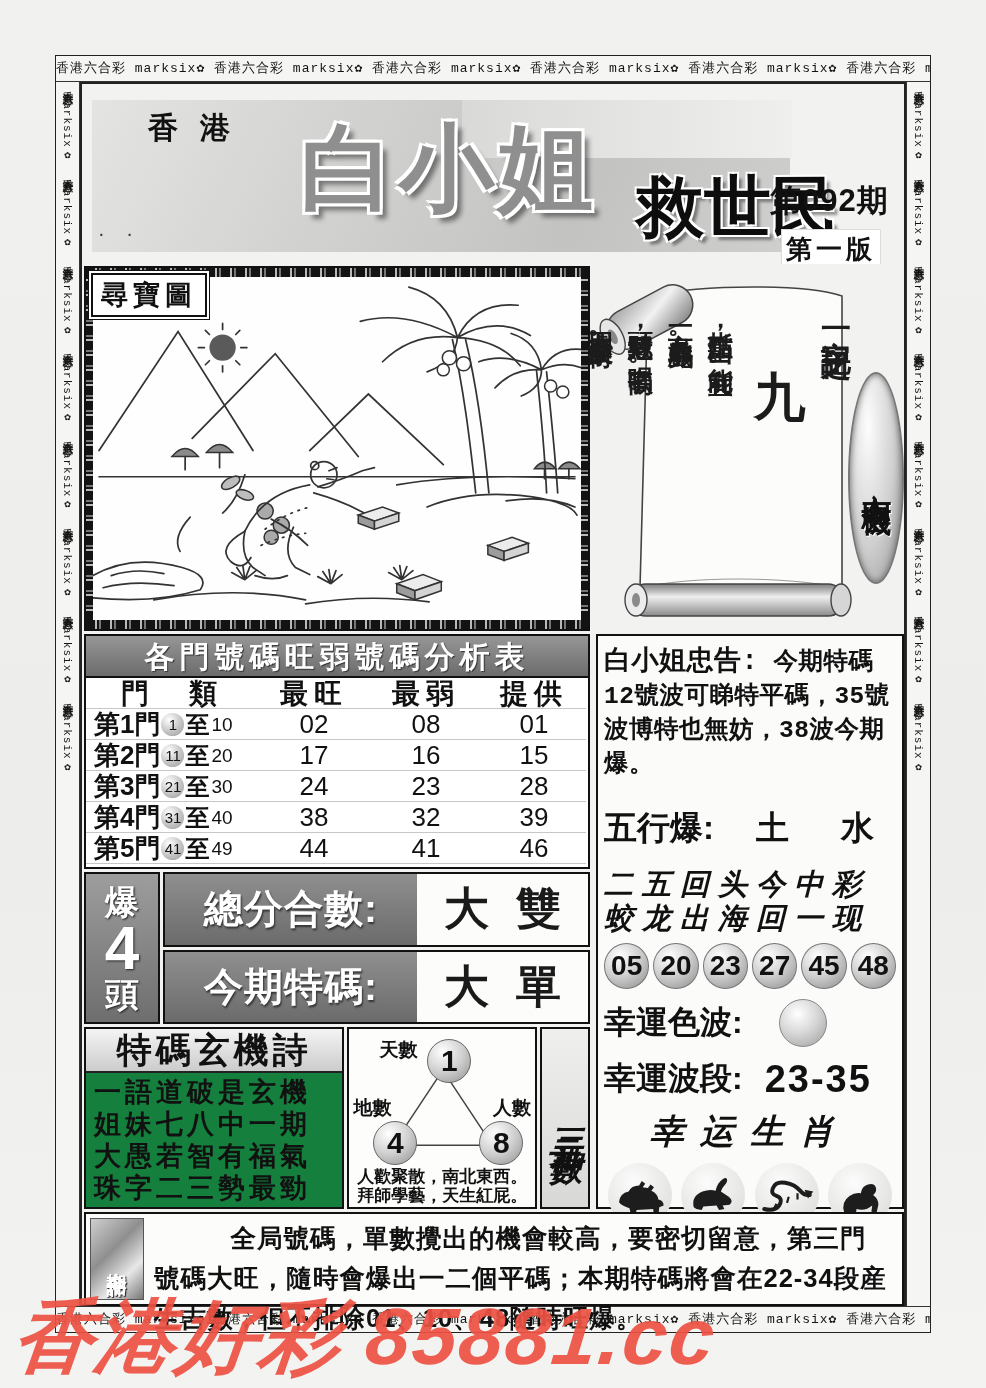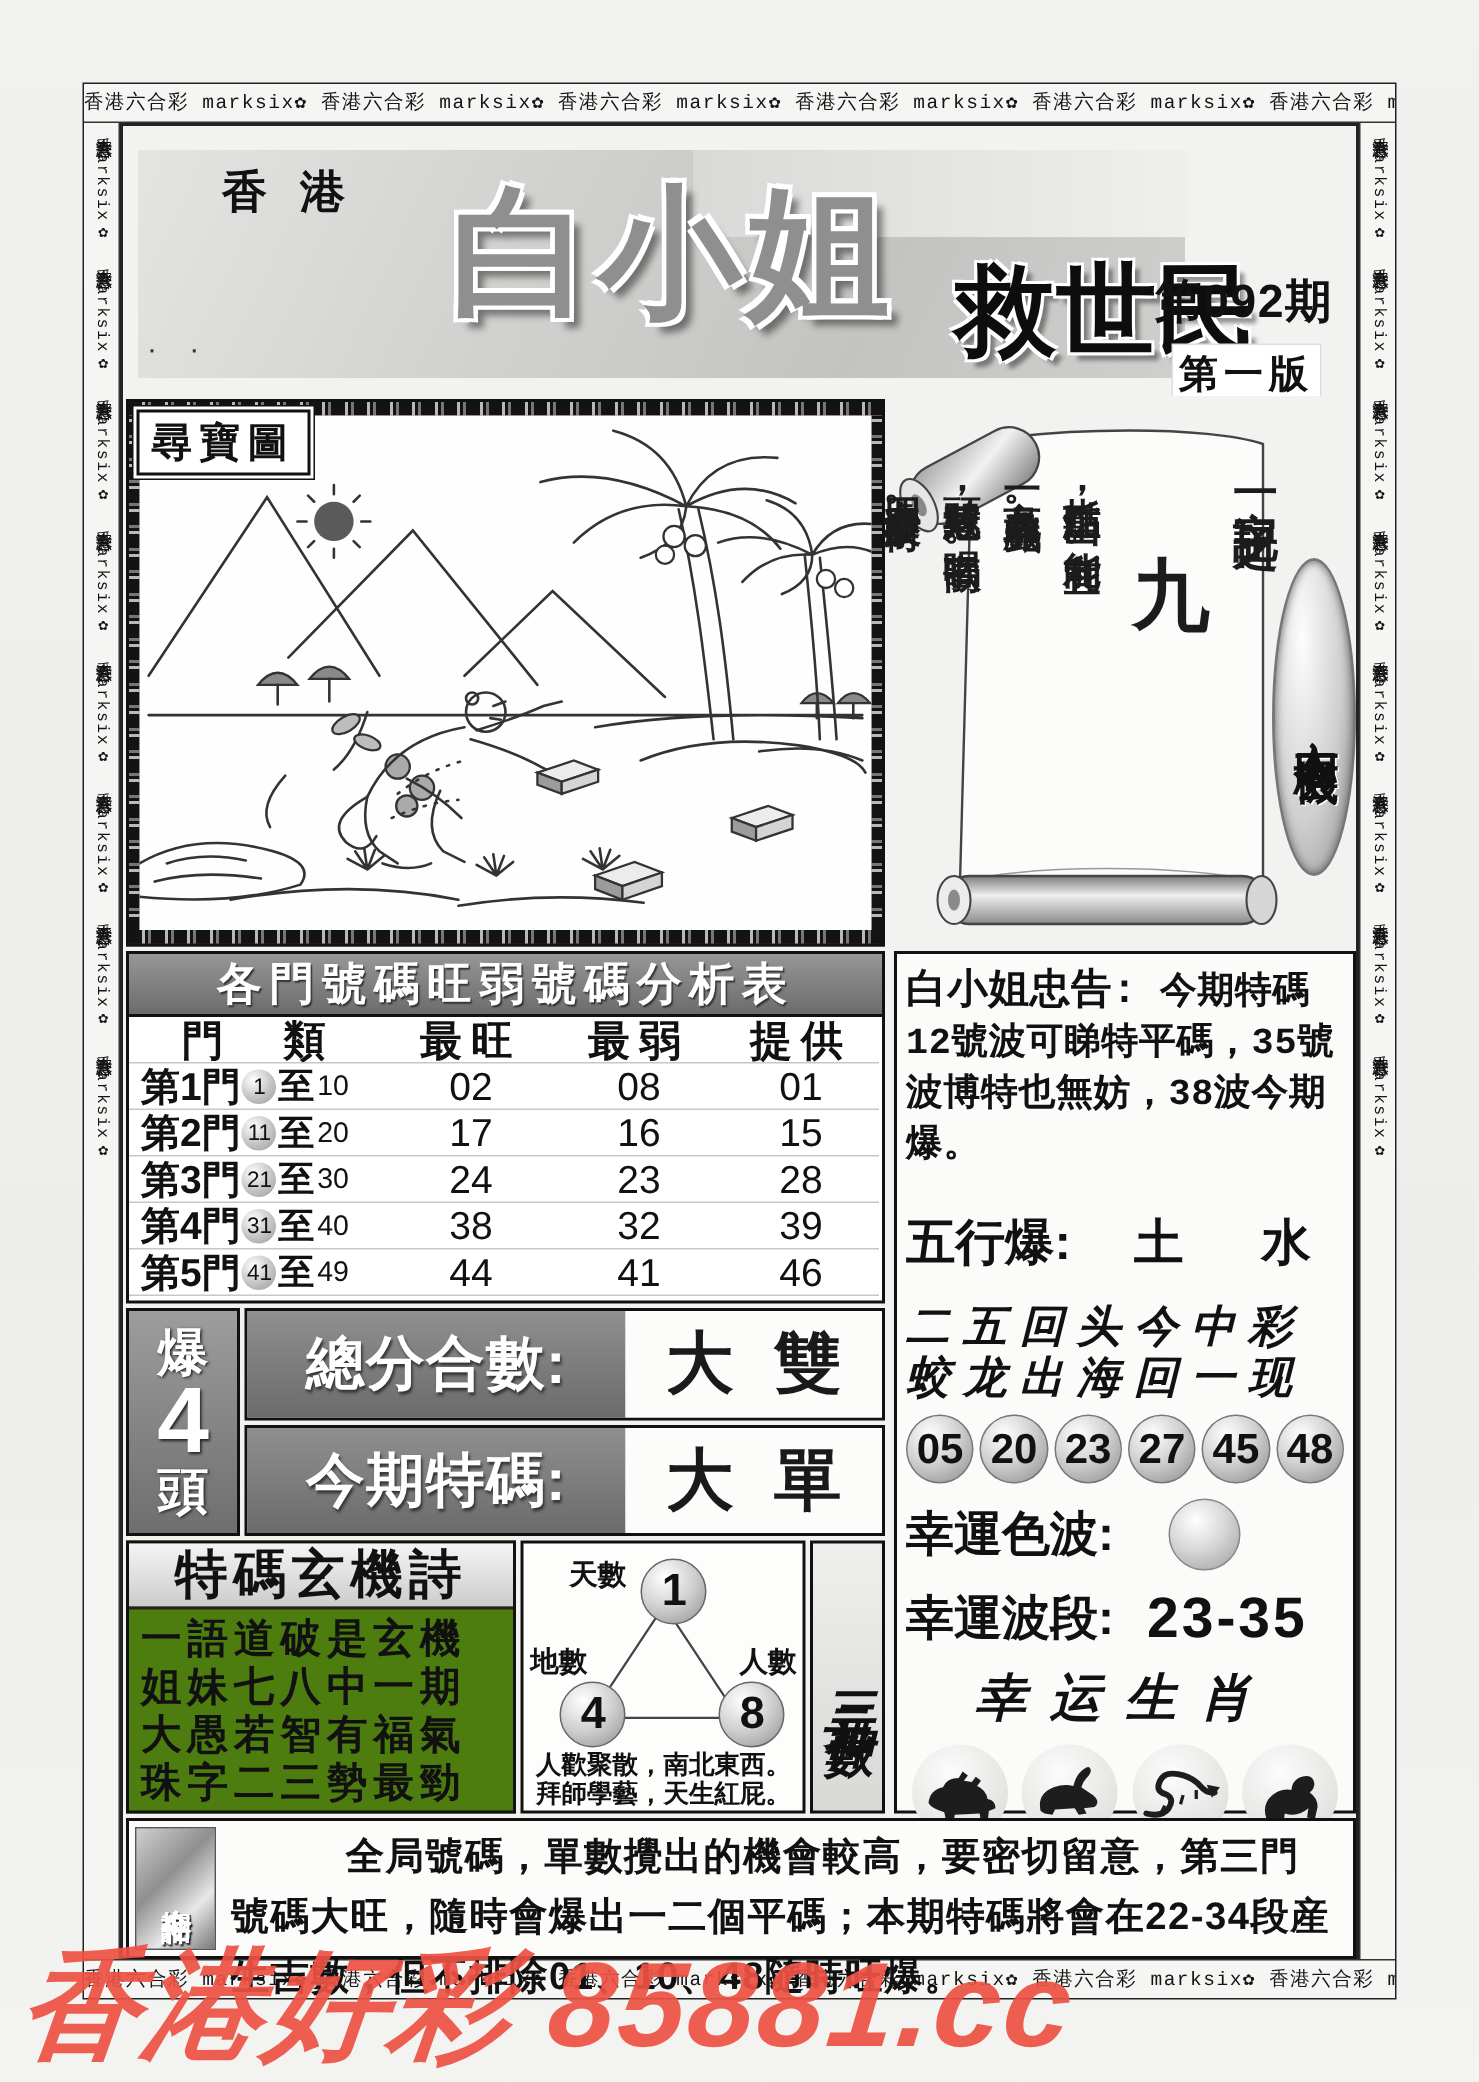--- a/index.html
+++ b/index.html
@@ -84,21 +84,21 @@
   .burst-rows { flex:1; display:flex; flex-direction:column; gap:3px; }
   .burst-row { flex:1; display:flex; border:2px solid #111; }
   .burst-label { width:252px; background:linear-gradient(180deg,#8f8f8f,#6b6b6b); color:#fff;
     font-size:39px; font-weight:900; display:flex; align-items:center; justify-content:center;
     letter-spacing:1px; text-shadow:1px 2px 2px #333; }
   .burst-value { flex:1; background:#fcfcfb; color:#1a1a1a; font-size:45px; font-weight:900;
     display:flex; align-items:center; justify-content:space-evenly; }
 
   
   .trio { position:absolute; left:2px; top:943px; width:506px; height:182px; display:flex; gap:3px; }
-  .poem { width:272px; border:2px solid #111; background:#4d7c0f; }
+  .poem { width:272px; border:2px solid #111; background:#15803d; }
   .poem-title { height:44px; line-height:42px; text-align:center; font-size:35px; font-weight:900;
     letter-spacing:4px; background:linear-gradient(180deg,#f4f4f4,#cccccc); border-bottom:2px solid #222; }
   .poem-lines { padding:3px 8px; }
   .poem-line { font-size:27px; font-weight:900; line-height:32px; letter-spacing:4px; white-space:nowrap; }
   .tri-box { width:198px; border:2px solid #111; background:#fdfdfc; position:relative; }
   .tri-ball { position:absolute; width:44px; height:44px; border-radius:50%;
     background:radial-gradient(circle at 35% 28%,#fff,#cfcfcf 50%,#8f8f8f); border:1px solid #666;
     font-size:30px; font-weight:900; text-align:center; line-height:42px; }
   .tri-lbl { position:absolute; font-size:19px; font-weight:800; }
   .tri-cap { position:absolute; left:0; right:0; bottom:2px; text-align:center;

